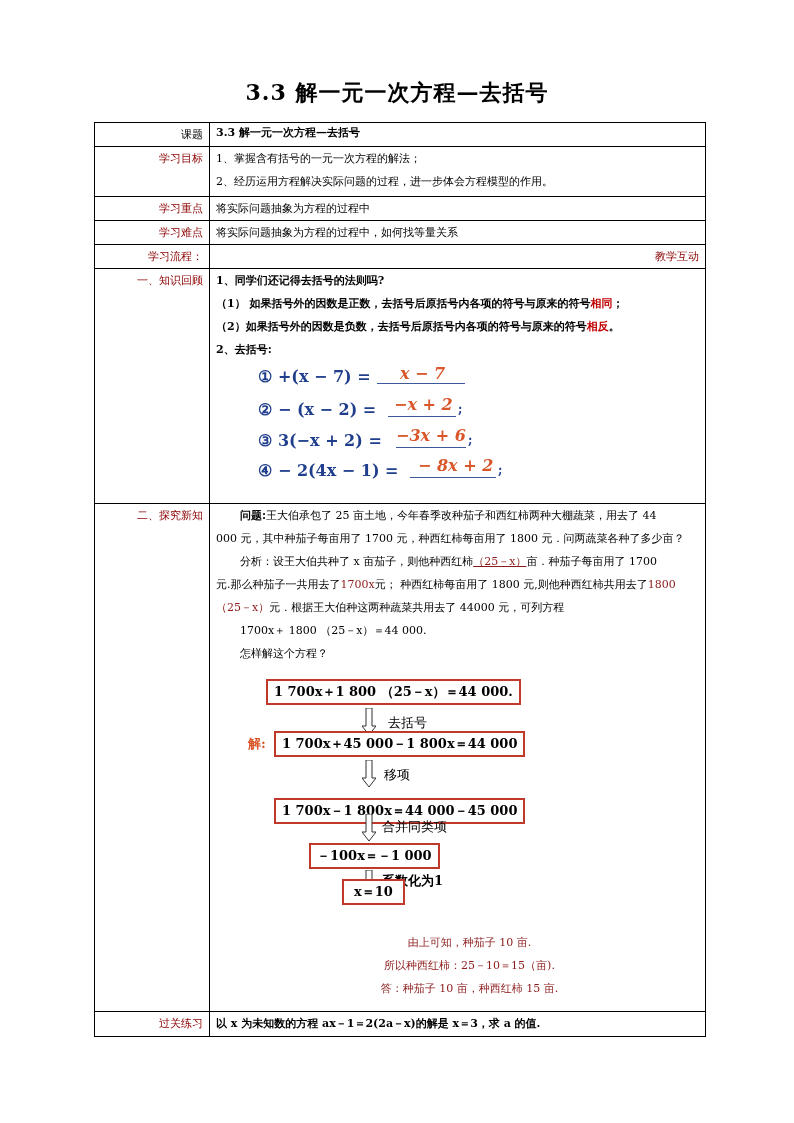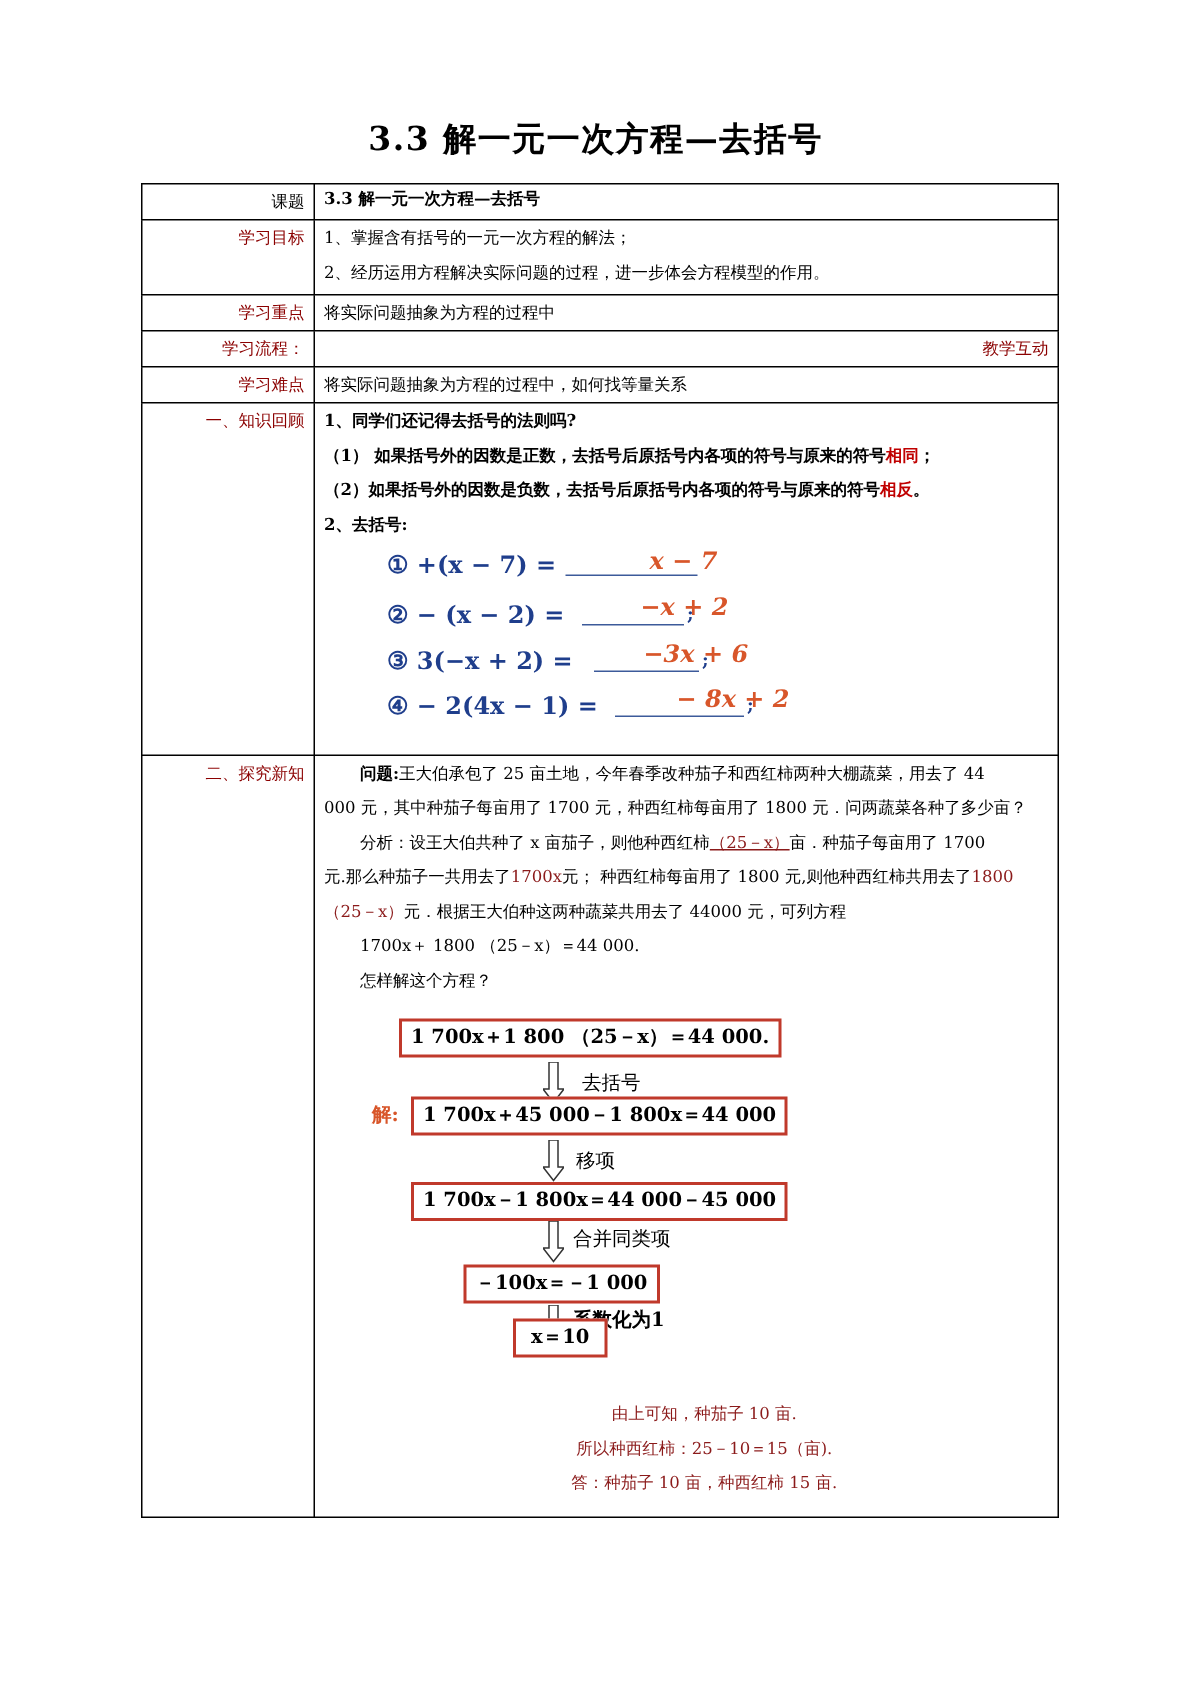--- a/index.html
+++ b/index.html
@@ -11,21 +11,21 @@
   table.plan td { border:1.3px solid #000; vertical-align:top; font-size:11px; line-height:23px; padding:0 6px; }
   td.lab { width:102px; font-weight:normal; color:#8b0000;text-align:right; }
   td.lab.black { color:#000; }
   .red { color:#c00000; }
   .dred { color:#8b1a1a;text-align:center; }
   .b { font-weight:bold; }
   .line { white-space:nowrap; }
   .indent { padding-left:24px; }
   .eq-block { position:relative; height:136px; }
   .eq { position:absolute; left:42px; font-size:16px; font-weight:bold; color:#1f3e8c; font-family:"DejaVu Serif",serif; white-space:nowrap; }
-  .eq .ans { position:absolute; color:#d8562a; font-style:italic;margin-left:33px; }
+  .eq .ans { position:absolute; color:#d8562a; font-style:italic; }
   .eq .ul { position:absolute; border-bottom:1.5px solid #3c5a9a; height:0; }
   .flow { position:relative; height:260px; }
   .box { position:absolute; border:2px solid #c0392b; background:#fff; font-weight:bold; font-size:13px;
          font-family:"DejaVu Serif",serif; padding:0 6px; height:22px; line-height:22px; white-space:nowrap; }
   .arrow { position:absolute; width:14px; height:28px; }
   .step { position:absolute; font-size:13px; white-space:nowrap; }
   .jie { position:absolute; color:#d8562a; font-size:13px; font-weight:bold; }
 </style>
 </head>
 <body>
@@ -43,26 +43,26 @@
     <td>
       <div>1、掌握含有括号的一元一次方程的解法；</div>
       <div>2、经历运用方程解决实际问题的过程，进一步体会方程模型的作用。</div>
     </td>
   </tr>
   <tr style="height:23px">
     <td class="lab">学习重点</td>
     <td>将实际问题抽象为方程的过程中</td>
   </tr>
   <tr style="height:23px">
+    <td class="lab">学习难点</td>
+    <td>将实际问题抽象为方程的过程中，如何找等量关系</td>
+  </tr>
+  <tr style="height:23px">
     <td class="lab">学习流程：</td>
     <td class="lab" style="width:auto">教学互动</td>
-  </tr>
-  <tr style="height:23px">
-    <td class="lab">学习难点</td>
-    <td>将实际问题抽象为方程的过程中，如何找等量关系</td>
   </tr>
   <tr style="height:235px">
     <td class="lab">一、知识回顾</td>
     <td>
       <div class="b line">1、同学们还记得去括号的法则吗?</div>
       <div class="b line"><span>（1）  如果括号外的因数是正数，去括号后原括号内各项的符号与原来的符号</span><span class="red">相同</span><span>；</span></div>
       <div class="b line"><span>（2）如果括号外的因数是负数，去括号后原括号内各项的符号与原来的符号</span><span class="red">相反</span><span>。</span></div>
       <div class="b line">2、去括号:</div>
       <div class="eq-block">
         <div class="eq" style="top:4px">
@@ -109,34 +109,38 @@
             </svg>
         <div class="step" style="left:172px;top:46px">去括号</div>
 
         <div class="jie" style="left:32px;top:67px">解:</div>
         <div class="box" style="left:58px;top:66px">1 700x＋45 000－1 800x＝44 000</div>
         <svg class="arrow" style="left:146px;top:95px" viewBox="0 0 14 28">
               <path d="M4 0 V18 H0 L7 27 L14 18 H10 V0 Z" fill="#fff" stroke="#333" stroke-width="1"></path>
             </svg>
         <div class="step" style="left:168px;top:98px">移项</div>
 
-        <div class="box" style="left:58px;top:123px">1 700x－1 800x＝44 000－45 000</div>
+        <div class="box" style="left:58px;top:133px">1 700x－1 800x＝44 000－45 000</div>
         <svg class="arrow" style="left:146px;top:149px" viewBox="0 0 14 28">
               <path d="M4 0 V18 H0 L7 27 L14 18 H10 V0 Z" fill="#fff" stroke="#333" stroke-width="1"></path>
             </svg>
         <div class="step" style="left:166px;top:150px">合并同类项</div>
 
         <div class="box" style="left:93px;top:178px">－100x＝－1 000</div>
         <svg class="arrow" style="left:146px;top:205px" viewBox="0 0 14 28">
               <path d="M4 0 V18 H0 L7 27 L14 18 H10 V0 Z" fill="#fff" stroke="#333" stroke-width="1"></path>
             </svg>
         <div class="step b" style="left:166px;top:204px">系数化为1</div>
 
         <div class="box" style="left:126px;top:214px;padding:0 10px">x＝10</div>
       </div>
 
       <div class="line indent dred" style="margin-top:6px">由上可知，种茄子 10 亩.</div>
       <div class="line indent dred">所以种西红柿：25－10＝15（亩).</div>
       <div class="line indent dred">答：种茄子 10 亩，种西红柿 15 亩.</div>
     </td>
   </tr>
+  <tr style="height:25px">
+    <td class="lab">过关练习</td>
+    <td class="b indent">以 x 为未知数的方程 ax－1＝2(2a－x)的解是 x＝3，求 a 的值.</td>
+  </tr>
 </tbody>
   </table>
 
 </body></html>

